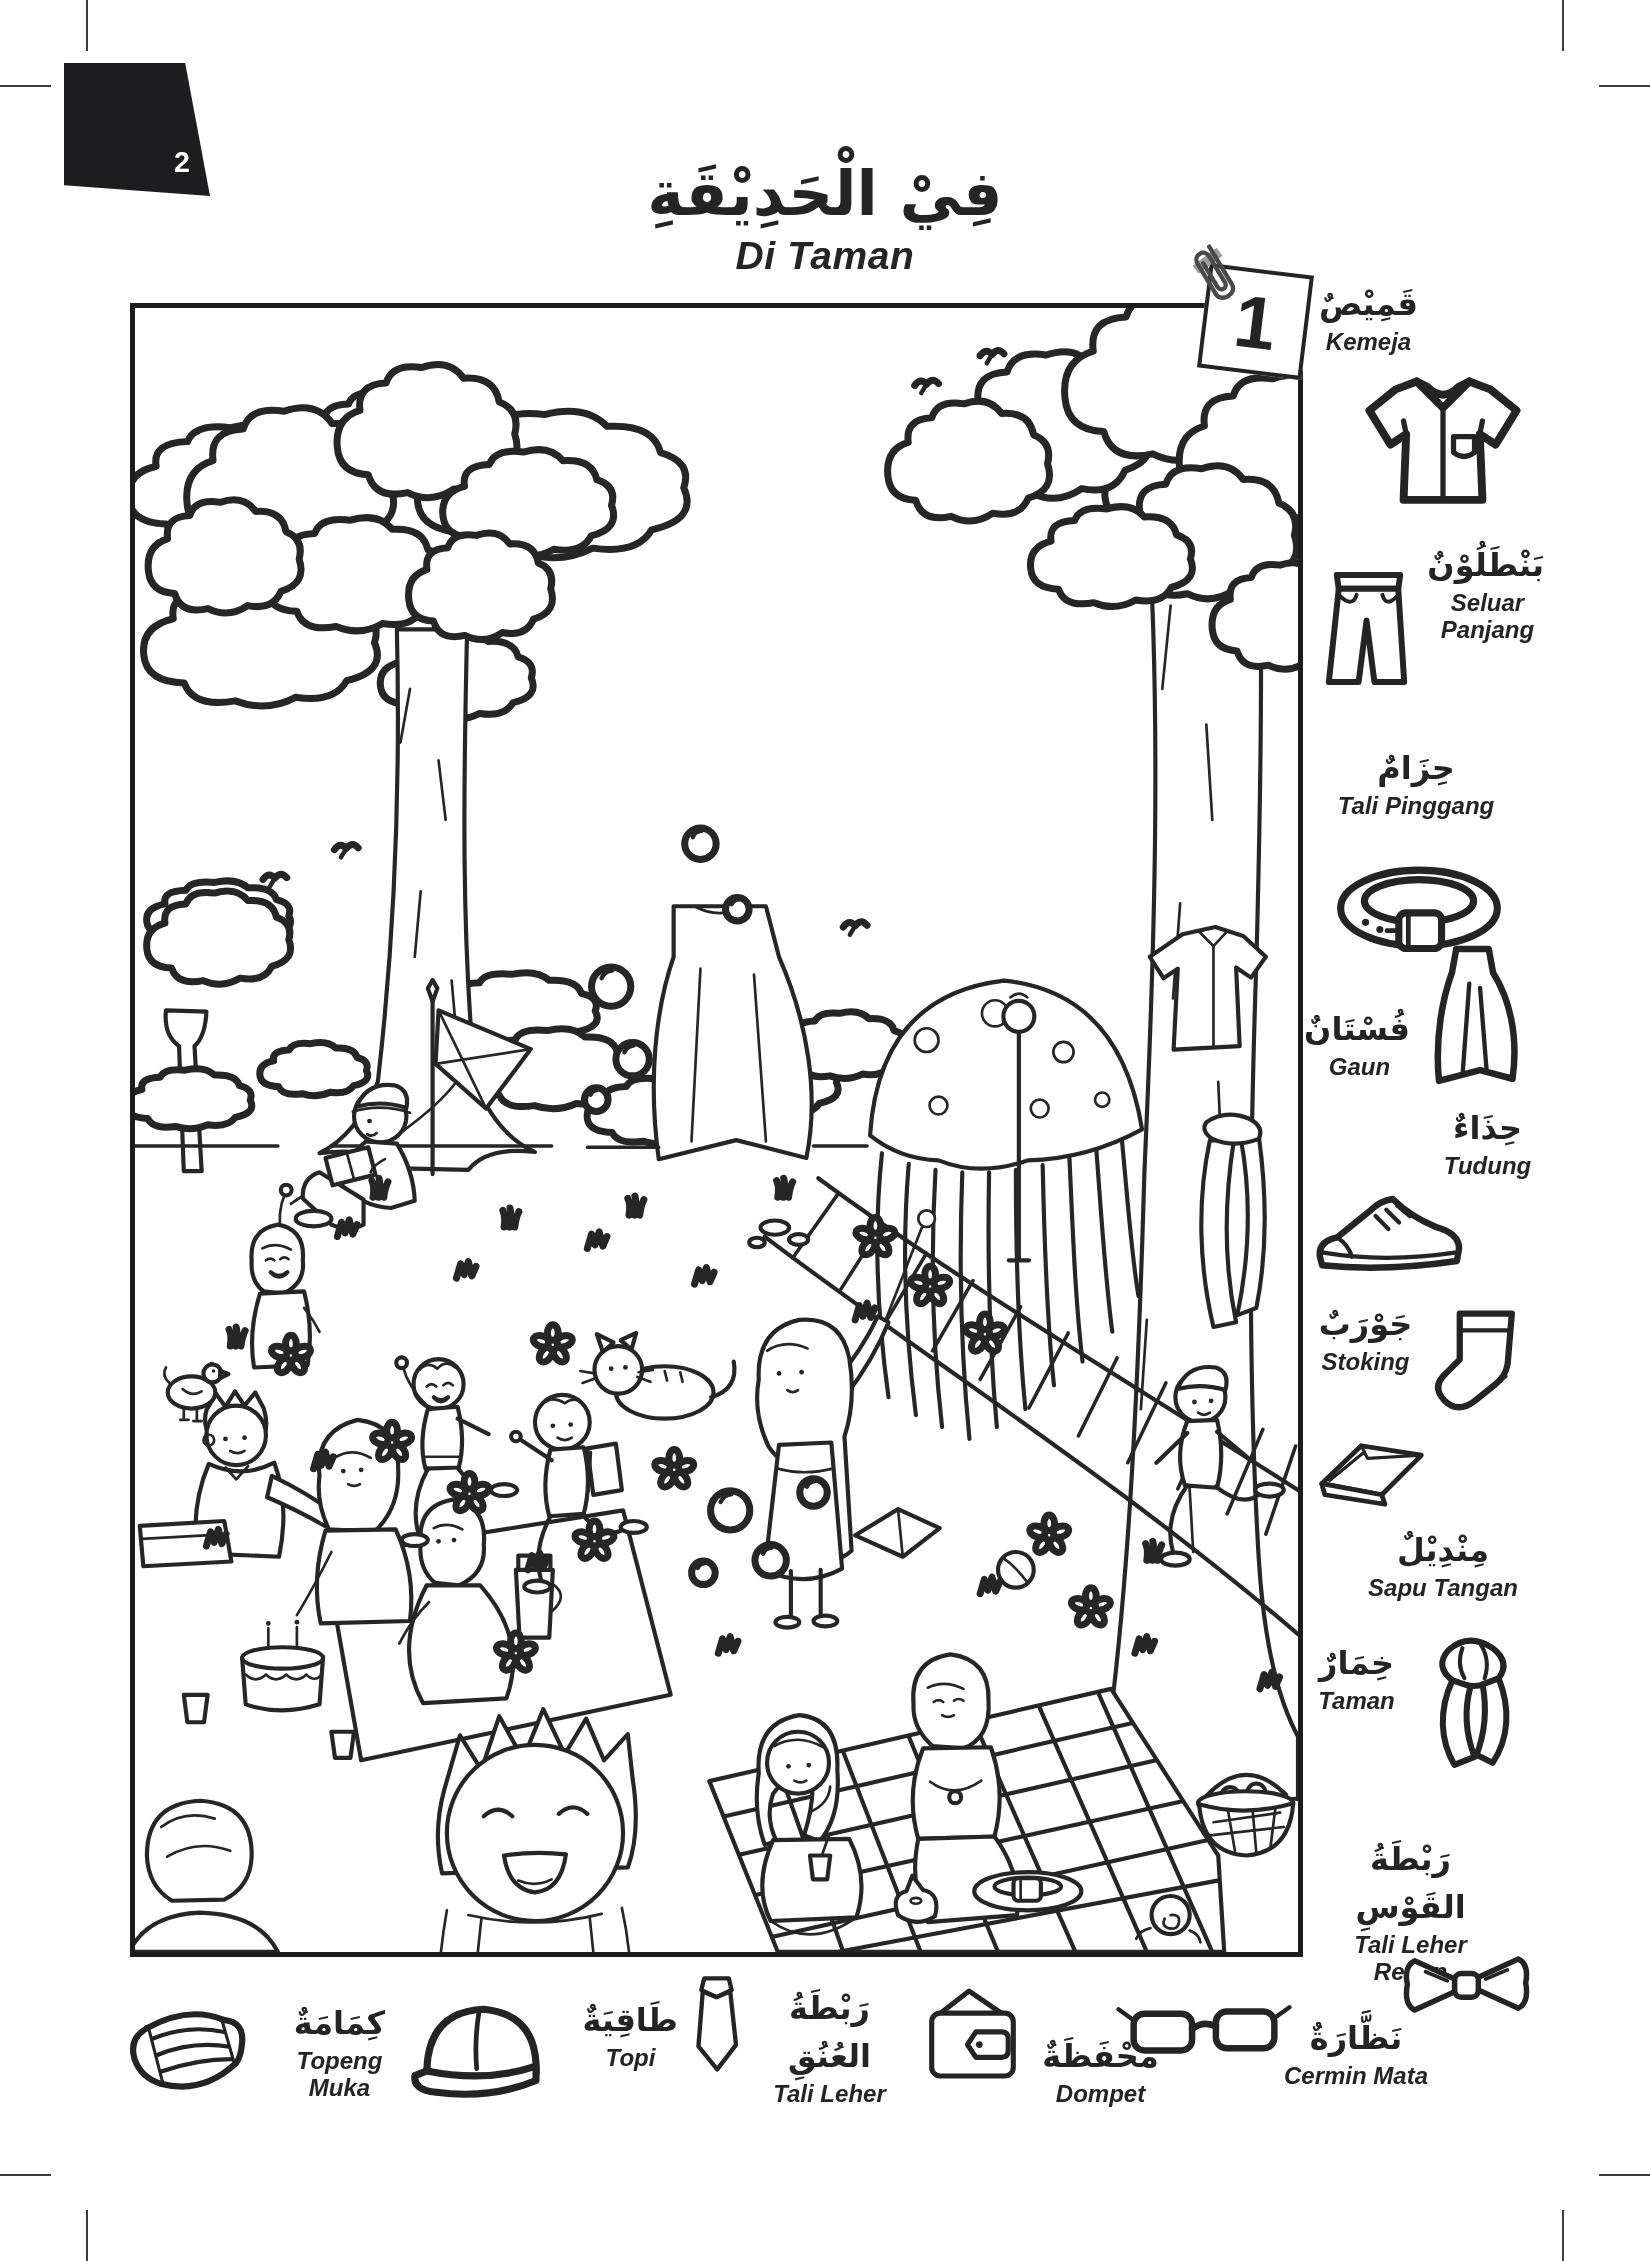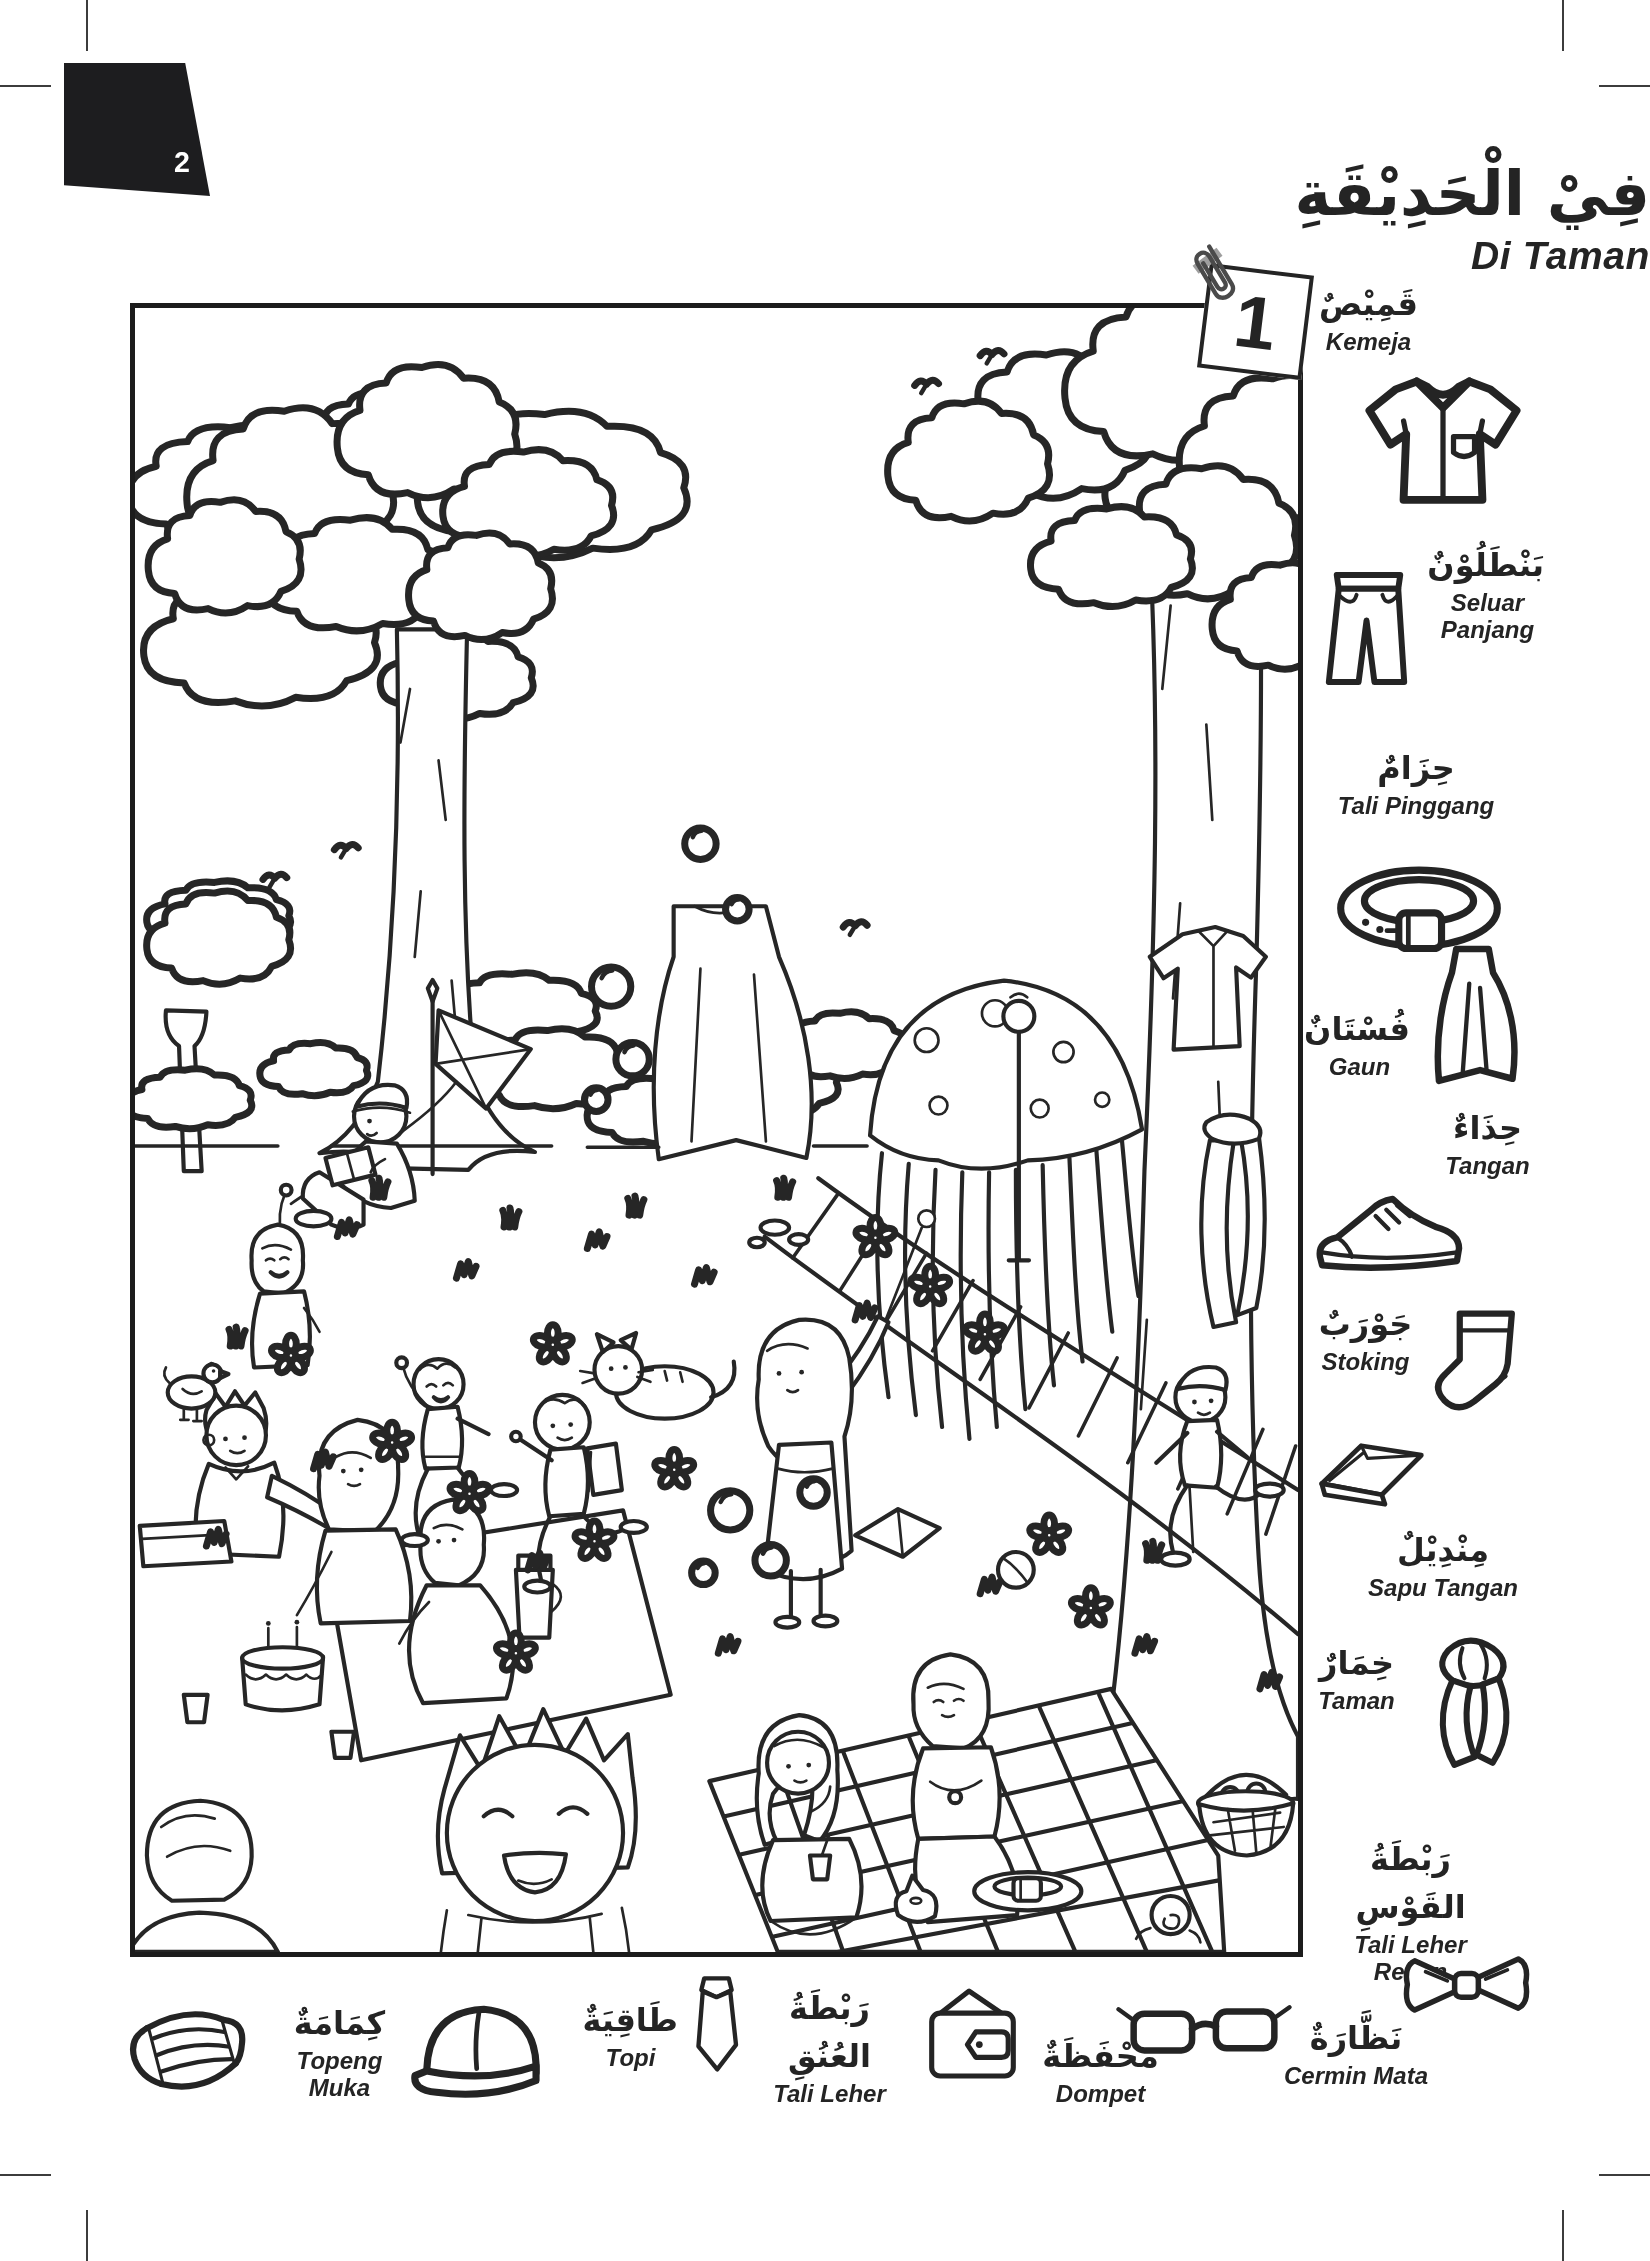--- a/index.html
+++ b/index.html
@@ -3,21 +3,21 @@
 <meta charset="utf-8">
 <style>
   html,body{margin:0;padding:0;}
   body{width:1650px;height:2261px;position:relative;background:#ffffff;font-family:"Liberation Sans",sans-serif;overflow:hidden;}
   
   .cm{position:absolute;background:#3c3c3c;}
   
   .page-badge{position:absolute;left:64px;top:63px;width:146px;height:133px;background:#1d1d1f;clip-path:polygon(0 0,83% 0,100% 100%,0 92%);}
   .page-num{position:absolute;right:20px;bottom:16.7px;color:#ffffff;font-weight:700;font-size:28.6px;font-family:"Liberation Sans",sans-serif;}
   
-  .title-wrap{position:absolute;left:0;top:152px;width:1650px;text-align:right;color:#242424;}
+  .title-wrap{position:absolute;left:0;top:152px;width:1650px;text-align:center;color:#242424;}
   .title-ar{font-family:"DejaVu Sans",sans-serif;font-weight:700;font-size:62px;line-height:1.35;direction:rtl;}
   .title-ms{font-family:"Liberation Sans",sans-serif;font-weight:700;font-style:italic;font-size:39px;line-height:1.05;letter-spacing:0.6px;}
   
   .frame{position:absolute;left:130px;top:303px;width:1173px;height:1654px;border:5.4px solid #1c1c1c;box-sizing:border-box;background:#fff;overflow:hidden;}
   .scene{width:100%;height:100%;display:block;}
   .scene path,.scene circle,.scene ellipse,.scene line,.scene rect,.scene polyline,.scene polygon{fill:none;stroke:#262626;stroke-width:7;stroke-linecap:round;stroke-linejoin:round;}
   .scene .f{fill:#ffffff;}
   .scene .k{fill:#262626;stroke:none;}
   .scene .thin{stroke-width:4.5;}
   .scene .w6{stroke-width:6;}
@@ -517,21 +517,21 @@
     <svg class="vicon" width="119" height="152" viewBox="0 0 110 140">
       <path class="f" d="M40 8 H70 L74 30 C88 52 98 86 92 128 L62 120 L24 130 C20 88 28 52 36 30 Z"></path>
       <path class="thin" d="M52 40 L46 122 M62 44 L68 120"></path>
     </svg>
   </div>
 </div>
 
 <div class="vocab" style="left:1309px;top:1098px;width:250px;height:178px">
   <div class="txt" style="left:128px;top:0;width:101px">
     <span class="ar">حِذَاءٌ</span>
-    <span class="ms">Tangan</span>
+    <span class="ms">Tudung</span>
   </div>
   <div class="icon" style="left:0;top:71px">
     <svg class="vicon" width="161" height="107" viewBox="0 0 150 100">
       <path class="f" d="M10 82 Q8 68 26 64 L58 38 Q66 30 78 28 Q94 44 118 54 Q140 60 140 74 L138 86 Q70 96 12 90 Z"></path>
       <path class="thin" d="M12 78 Q70 88 138 78 M62 44 L74 56 M72 38 L84 50 M82 34 L94 44 M26 64 Q36 70 40 82"></path>
     </svg>
   </div>
 </div>
 
 <div class="vocab" style="left:1315px;top:1285px;width:250px;height:202px">

